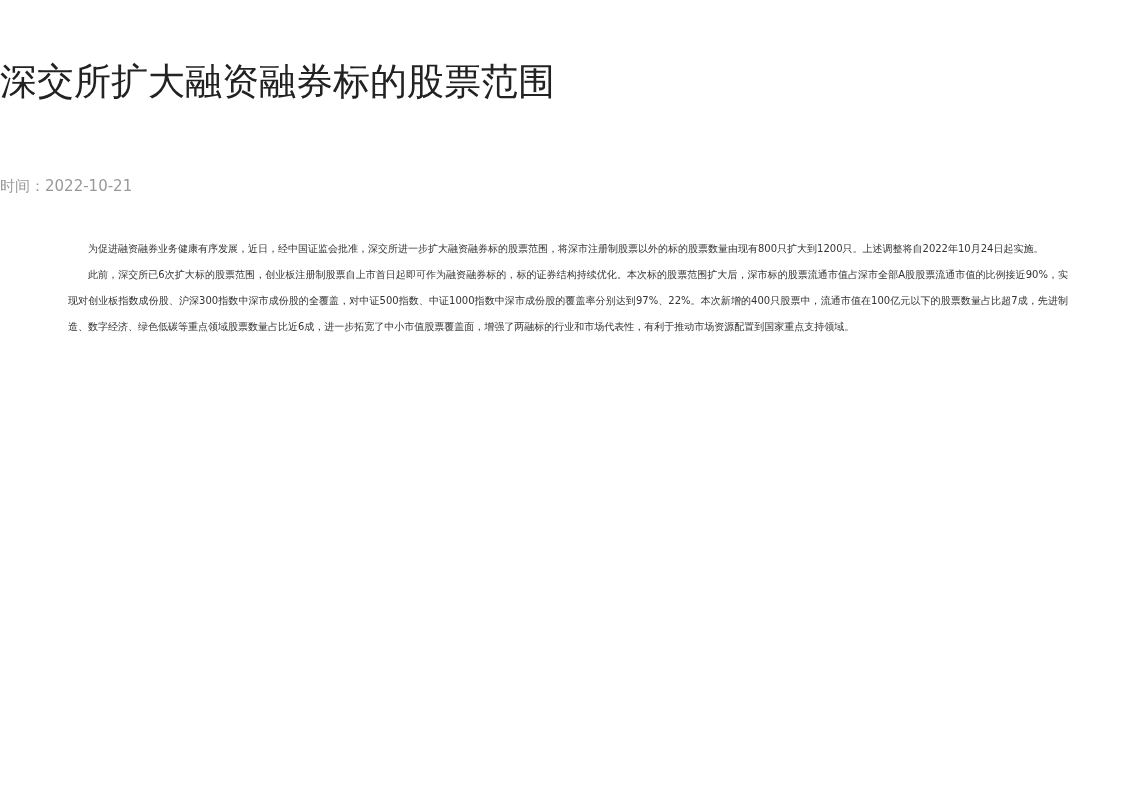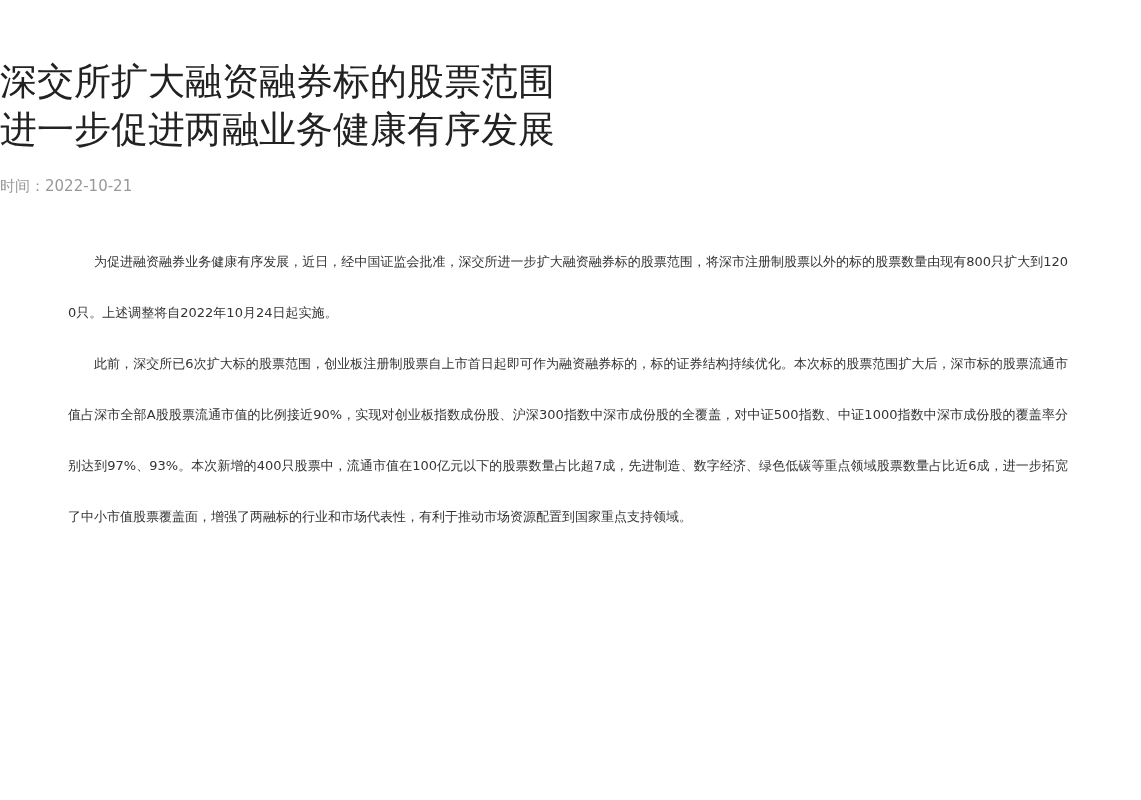--- a/index.html
+++ b/index.html
@@ -28,41 +28,40 @@
       font-family: "DejaVu Sans", "Liberation Sans", sans-serif;
       font-size: 15px;
       color: #999999;
     }
     .content {
       position: absolute;
       top: 236px;
       left: 68px;
       width: 1000px;
       font-family: "DejaVu Sans", "Liberation Sans", sans-serif;
-      font-size: 13px;
-      line-height: 51px;
+      font-size: 10px;
+      line-height: 26px;
       color: #333333;
     }
     .content p {
       margin: 0;
       text-indent: 2em;
       text-align: justify;
       word-break: break-all;
     }
   </style>
 </head>
 <body>
 
 <div class="article">
   <h1 class="title">
     <span class="line">深交所扩大融资融券标的股票范围</span>
-    <span class="line">进一步促进两融业务健康有序发展</span>
   </h1>
 
   <div class="meta">
     <span>时间：</span><span>2022-10-21</span>
   </div>
 
   <div class="content">
     <p>为促进融资融券业务健康有序发展，近日，经中国证监会批准，深交所进一步扩大融资融券标的股票范围，将深市注册制股票以外的标的股票数量由现有800只扩大到1200只。上述调整将自2022年10月24日起实施。</p>
-    <p>此前，深交所已6次扩大标的股票范围，创业板注册制股票自上市首日起即可作为融资融券标的，标的证券结构持续优化。本次标的股票范围扩大后，深市标的股票流通市值占深市全部A股股票流通市值的比例接近90%，实现对创业板指数成份股、沪深300指数中深市成份股的全覆盖，对中证500指数、中证1000指数中深市成份股的覆盖率分别达到97%、93%。本次新增的400只股票中，流通市值在100亿元以下的股票数量占比超7成，先进制造、数字经济、绿色低碳等重点领域股票数量占比近6成，进一步拓宽了中小市值股票覆盖面，增强了两融标的行业和市场代表性，有利于推动市场资源配置到国家重点支持领域。</p>
+    <p>此前，深交所已6次扩大标的股票范围，创业板注册制股票自上市首日起即可作为融资融券标的，标的证券结构持续优化。本次标的股票范围扩大后，深市标的股票流通市值占深市全部A股股票流通市值的比例接近90%，实现对创业板指数成份股、沪深300指数中深市成份股的全覆盖，对中证500指数、中证1000指数中深市成份股的覆盖率分别达到97%、22%。本次新增的400只股票中，流通市值在100亿元以下的股票数量占比超7成，先进制造、数字经济、绿色低碳等重点领域股票数量占比近6成，进一步拓宽了中小市值股票覆盖面，增强了两融标的行业和市场代表性，有利于推动市场资源配置到国家重点支持领域。</p>
   </div>
 </div>
 
 </body></html>

